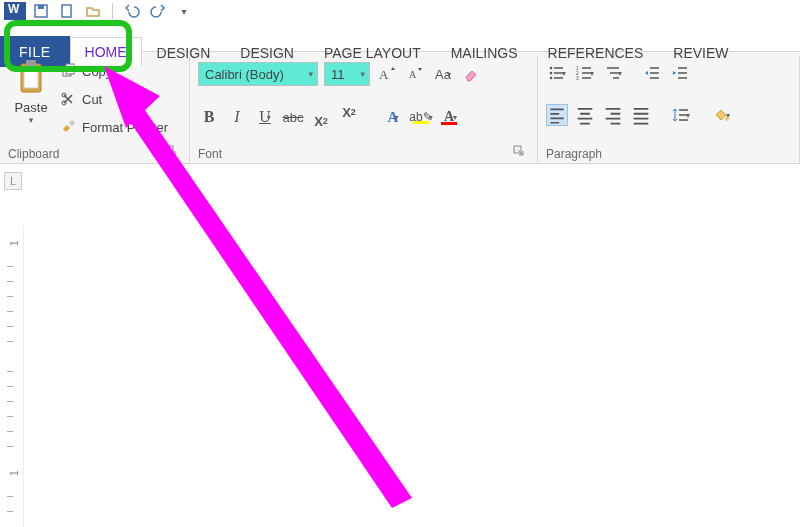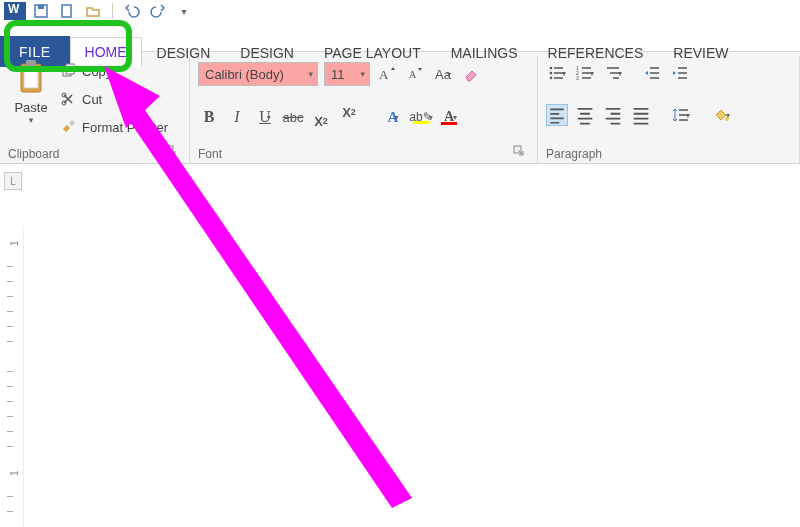--- a/index.html
+++ b/index.html
@@ -103,21 +103,21 @@
   .paste-big svg{ width:32px; height:40px; }
   .paste-big .lbl { font-size:13px; color:#444; margin-top:2px;}
   .paste-big .drop { font-size:9px; color:#666; }
   .small-col { display:flex; flex-direction:column; gap:6px; justify-content:flex-start; padding-top:2px;}
   .small-btn { display:flex; align-items:center; gap:6px; font-size:13px; color:#444; height:22px;}
   .small-btn svg{ width:16px; height:16px; }
   
   .font-group .row1, .font-group .row2 { display:flex; align-items:center; gap:6px; }
   .font-group .row1 { margin-bottom:14px; margin-top:4px;}
   .font-select, .size-select {
-    border:1px solid #bdbdbd; background:#fca5a5; height:24px;
+    border:1px solid #bdbdbd; background:#5eead4; height:24px;
     display:flex; align-items:center; padding:0 4px 0 6px; font-size:13px;
   }
   .font-select{ width:120px; justify-content:space-between;}
   .size-select{ width:46px; justify-content:space-between;}
   .caret{ font-size:9px; color:#666; }
   .ribbon-icon{ width:22px; height:22px; display:flex; align-items:center; justify-content:center; color:#555;}
   .ribbon-icon svg{ width:18px; height:18px; display:block;}
   .mini-caret{ font-size:8px; color:#666; margin-left:-4px;}
   .bold{font-weight:bold; font-family:"Times New Roman",serif; font-size:16px;}
   .italic{font-style:italic; font-family:"Times New Roman",serif; font-size:16px;}

